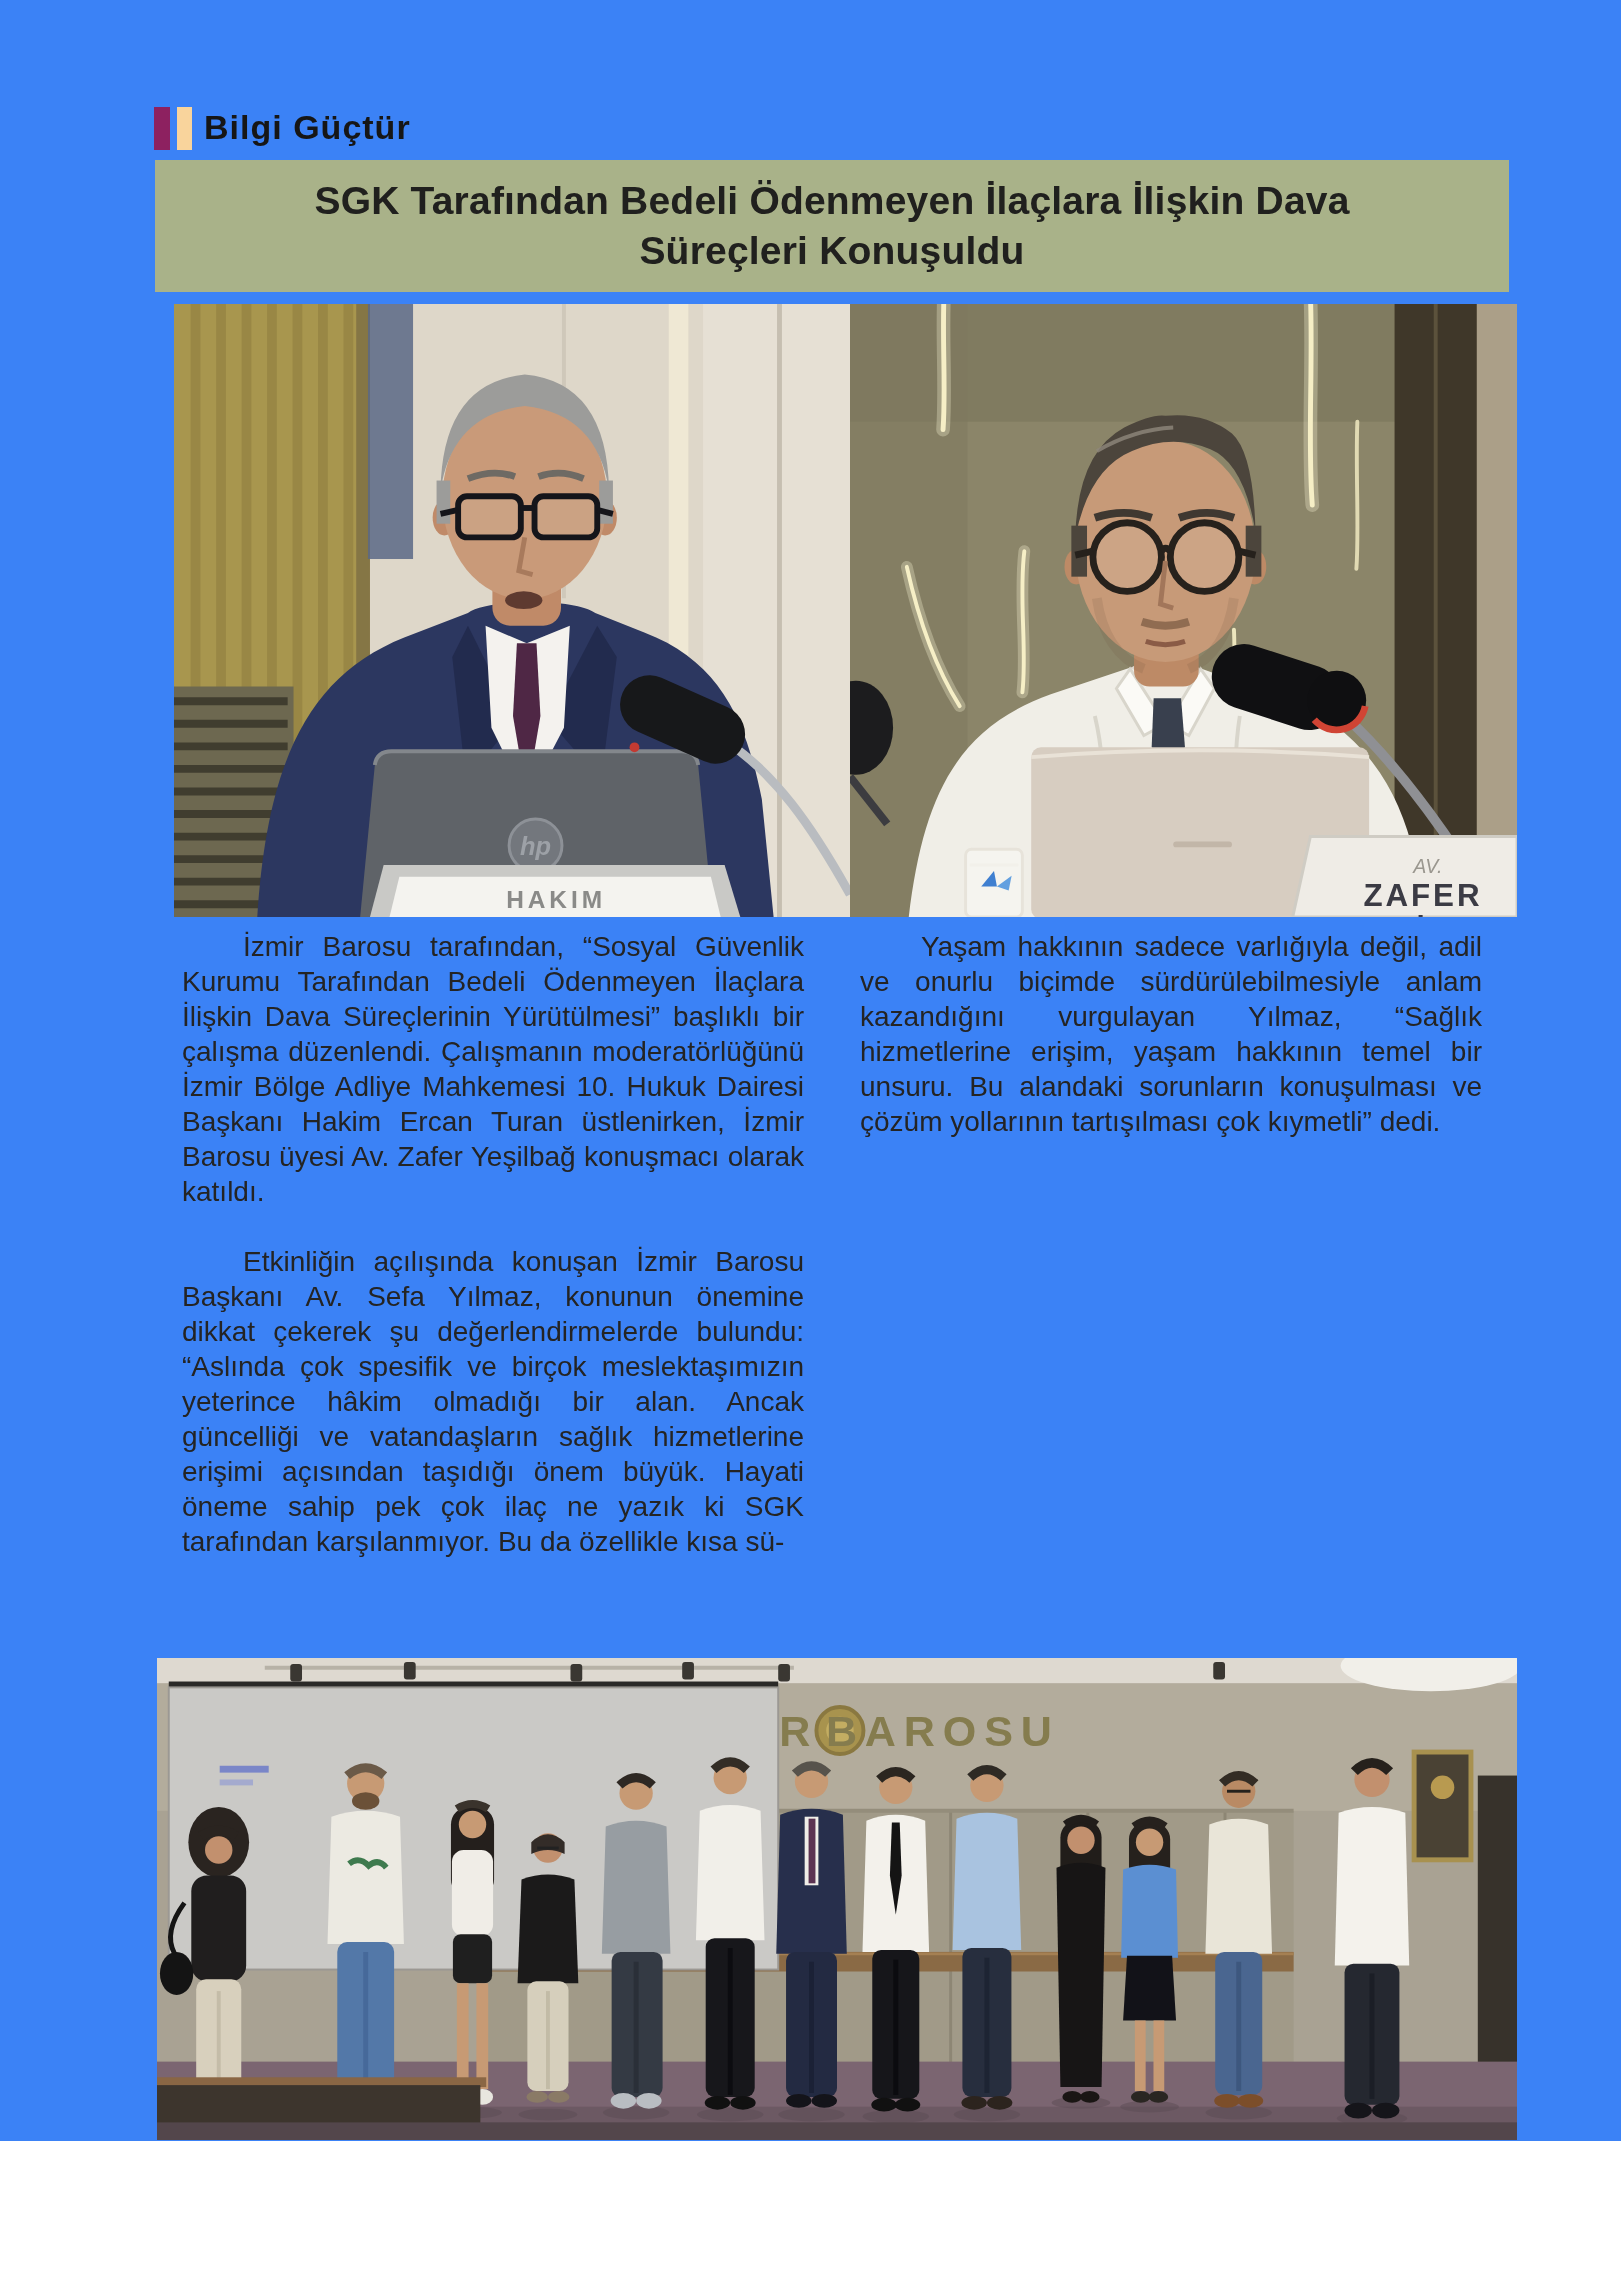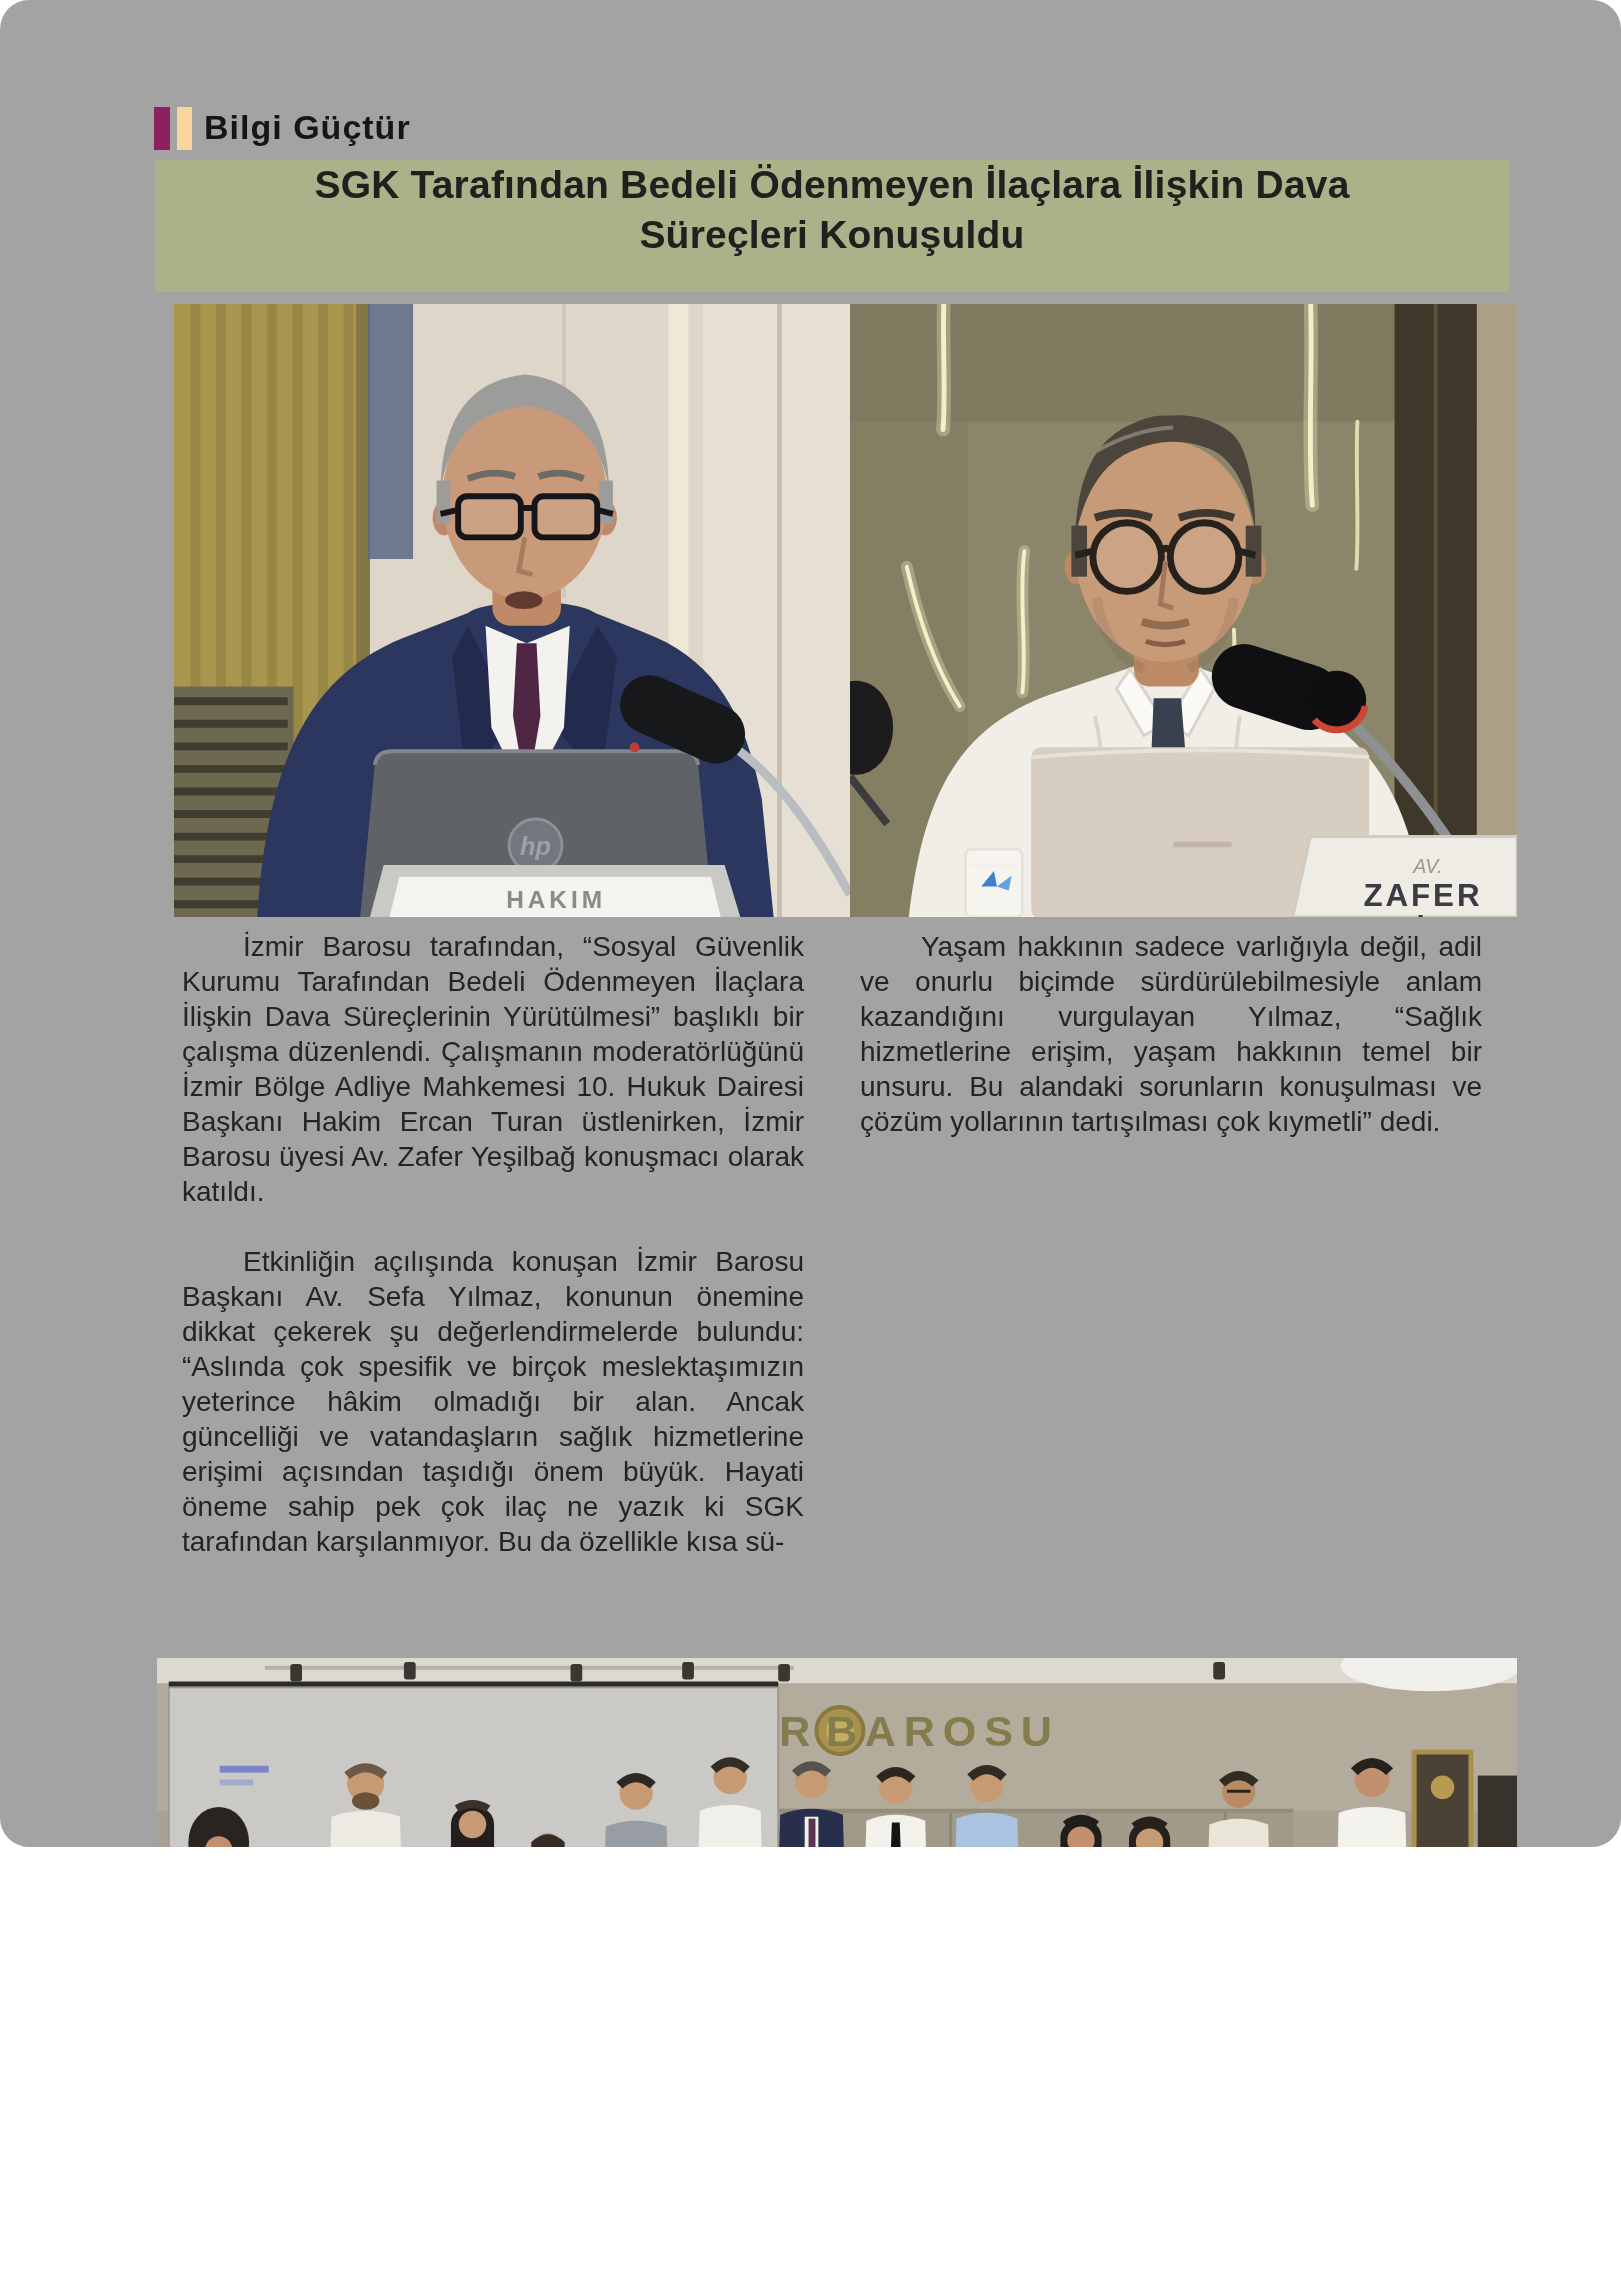--- a/index.html
+++ b/index.html
@@ -1,30 +1,30 @@
 <!DOCTYPE html>
 <html lang="tr"><head>
 <meta charset="utf-8">
 <style>
   html,body{margin:0;padding:0;background:#ffffff;}
   .page{
-    position:relative;width:1621px;height:1847px;background:#a3a3a3;
-    font-family:"Liberation Sans", sans-serif;color:#1f1f1f;overflow:hidden;border-radius:29px;
+    position:relative;width:1621px;height:2141px;background:#3b82f6;
+    font-family:"Liberation Sans", sans-serif;color:#1f1f1f;overflow:hidden;
   }
   
   .kicker{position:absolute;left:154px;top:105px;display:flex;align-items:flex-start;gap:11.8px;}
   .kicker-bars{display:flex;gap:6.9px;padding-top:2px;}
   .kicker-bar{width:15.7px;height:43px;}
   .bar-magenta{background:#8d2160;}
   .bar-peach{background:#f9d49c;}
   .kicker-label{font-size:34px;font-weight:bold;color:#161616;letter-spacing:1px;line-height:45px;}
   
   .banner{
     position:absolute;left:155px;top:160px;width:1354px;height:132px;background:#a9b289;
-    display:flex;justify-content:center;
+    display:flex;align-items:center;justify-content:center;
   }
   .banner h1{
     margin:0;font-size:39px;line-height:50px;font-weight:bold;color:#20201e;
     text-align:center;max-width:1166px;letter-spacing:0.2px;
   }
   
   .photo{position:absolute;top:304px;height:613px;overflow:hidden;}
   .photo svg{display:block;width:100%;height:100%;}
   .photo-left{left:174px;width:677px;}
   .photo-right{left:850px;width:667px;}

